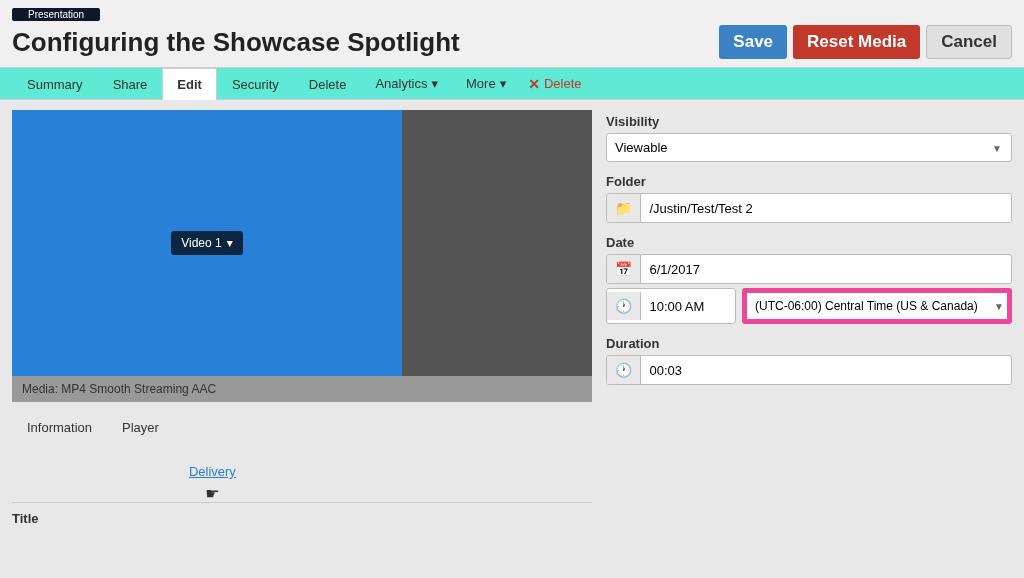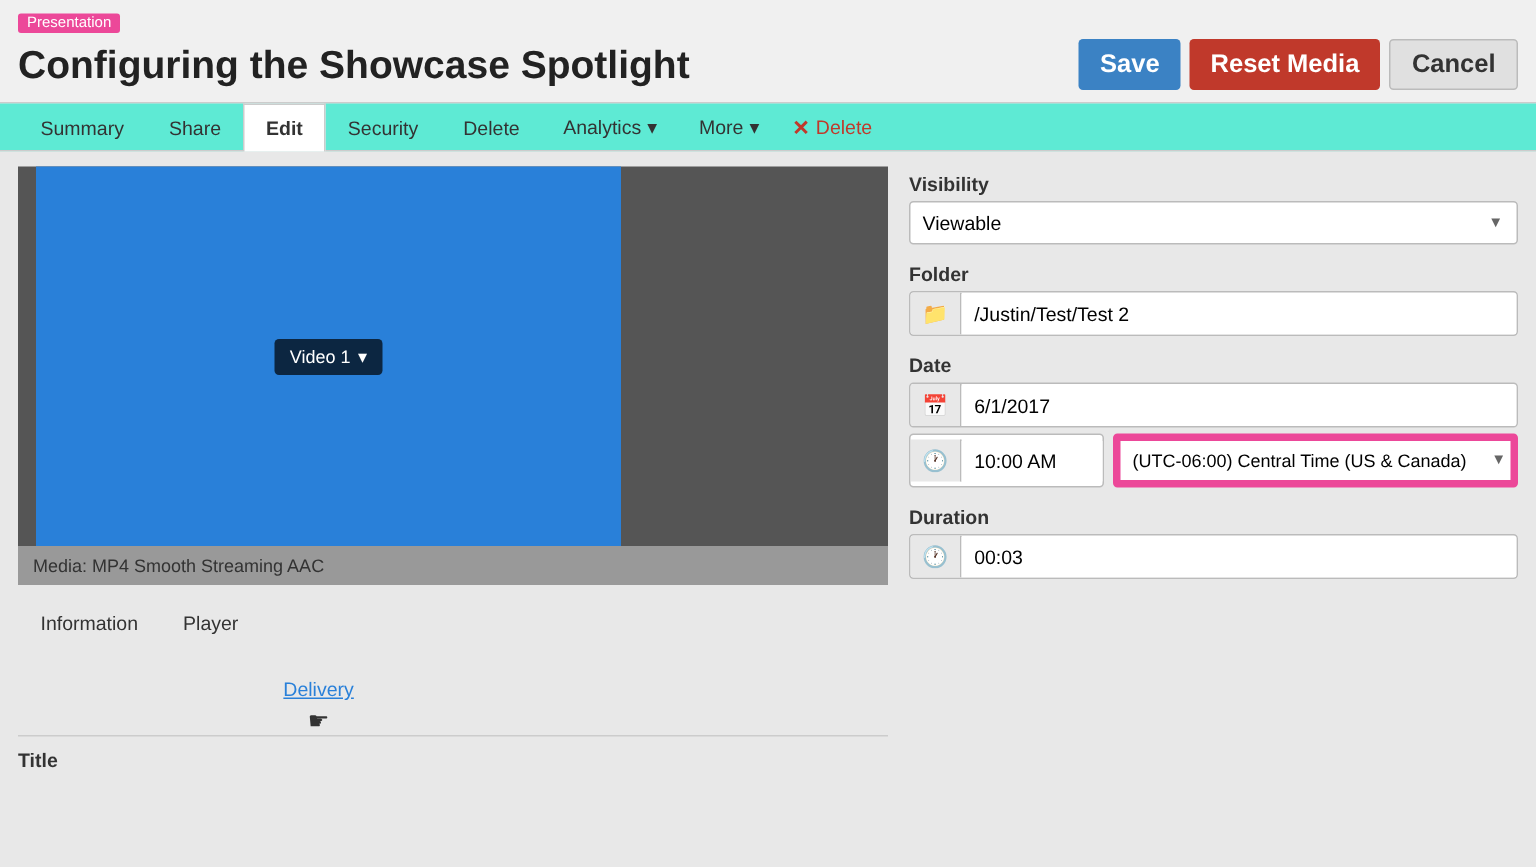--- a/index.html
+++ b/index.html
@@ -14,24 +14,24 @@
     }
 
     
     .top-bar {
       background: #f0f0f0;
       padding: 6px 12px 0 12px;
       border-bottom: 1px solid #ccc;
     }
     .presentation-badge {
       display: inline-block;
-      background: #ec4899;
+      background: #0f172a;
       color: #fff;
       font-size: 10px;
-      padding: 1px 6px;
+      padding: 1px 16px;
       border-radius: 2px;
       margin-bottom: 4px;
     }
     .page-title-row {
       display: flex;
       align-items: center;
       justify-content: space-between;
       padding-bottom: 8px;
     }
     .page-title {
@@ -129,21 +129,21 @@
       background: #555;
       width: 580px;
       height: 320px;
       position: relative;
       display: flex;
       align-items: center;
       justify-content: center;
     }
     .video-blue-area {
       position: absolute;
-      left: 12px;
+      left: 0;
       top: 0;
       width: 390px;
       height: 100%;
       background: #2980d9;
       display: flex;
       align-items: center;
       justify-content: center;
     }
     .video-dropdown-btn {
       background: rgba(0,0,0,0.7);
@@ -199,21 +199,21 @@
     }
 
     
     .title-section {
       margin-top: 8px;
     }
     .title-label {
       font-size: 13px;
       font-weight: bold;
       color: #333;
-      margin-bottom: 20px;
+      margin-bottom: 7px;
     }
 
     
     .right-panel {
       flex: 1;
       display: flex;
       flex-direction: column;
       gap: 12px;
       padding-top: 4px;
     }

